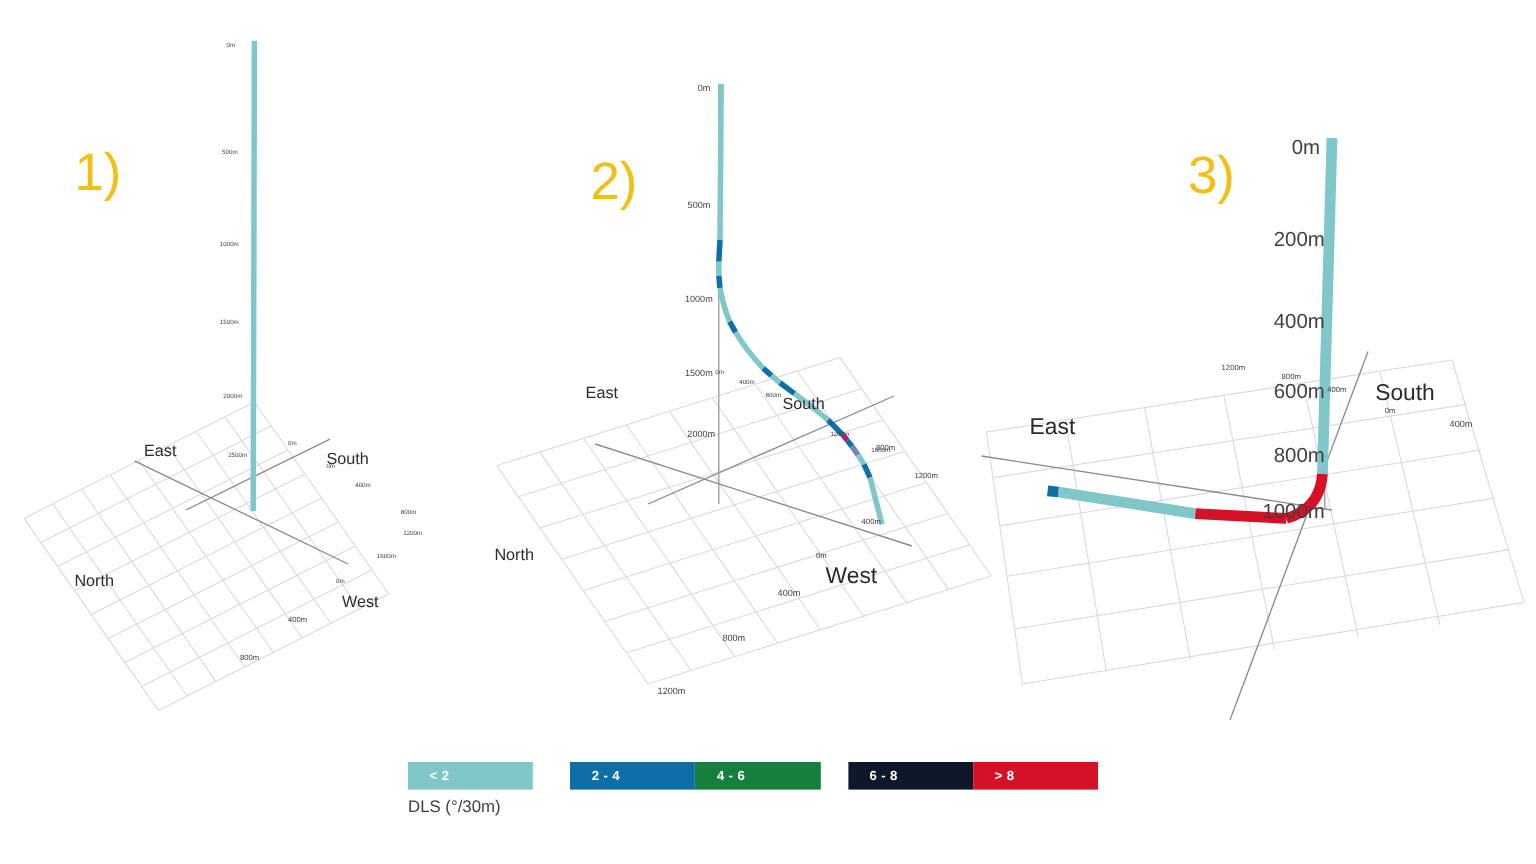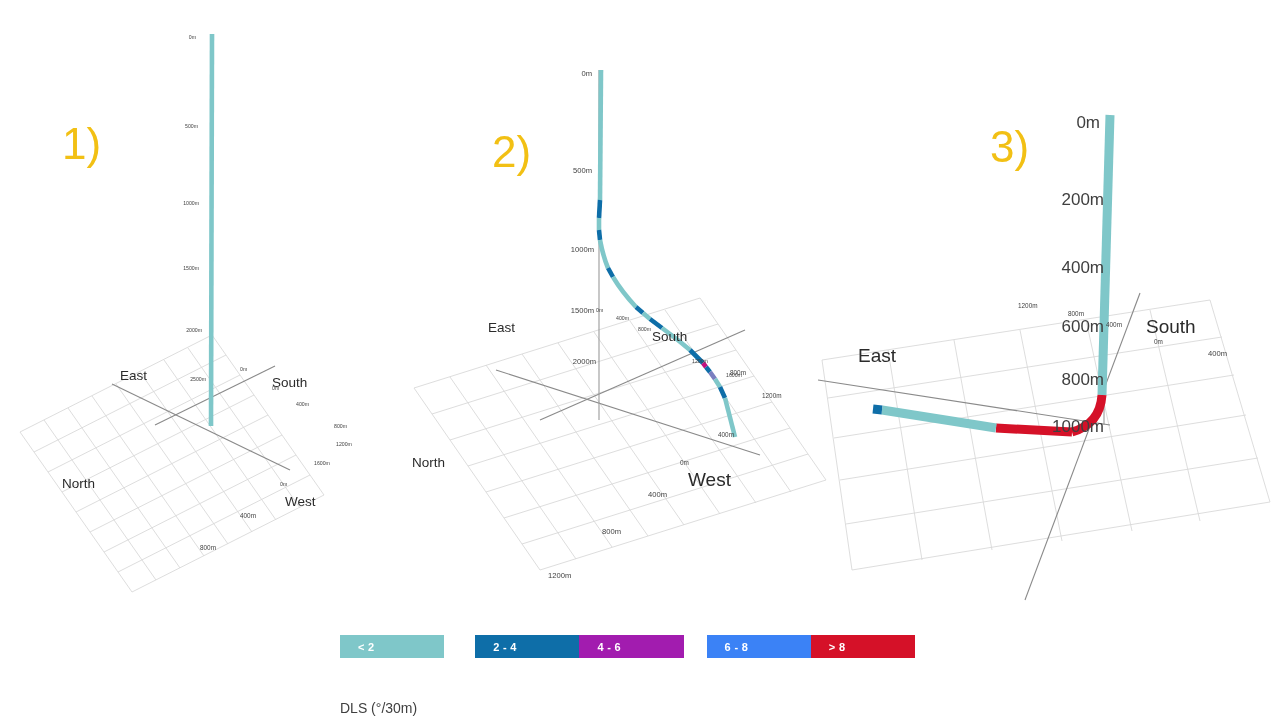--- a/index.html
+++ b/index.html
@@ -60,21 +60,21 @@
     color:#ffffff;
     font-size:11px;
     font-weight:bold;
     font-family:"Liberation Sans", sans-serif;
     padding-left:18px;
     box-sizing:border-box;
     letter-spacing:0.3px;
   }
   #legend-caption{
     position:absolute;
-    left:340px;top:700px;
+    left:340px;top:664px;
     font-size:14px;
     color:#3f3f3f;
     font-family:"Liberation Sans", sans-serif;
     text-align:right;
   }
 </style>
 </head>
 <body>
 
 <div class="panel" id="panel-1">
@@ -290,17 +290,17 @@
     <g>
       <text class="dir-label-big" x="48" y="362">East</text>
       <text class="dir-label-big" x="336" y="333">South</text>
     </g>
   </svg>
 </div>
 
 <div id="legend">
   <div class="legend-seg" style="background: rgb(127, 199, 201);">&lt; 2</div>
   <div class="legend-seg" style="background: rgb(14, 110, 168); margin-left: 31px;">2 - 4</div>
-  <div class="legend-seg" style="background: #a21caf;">4 - 6</div>
-  <div class="legend-seg" style="background: #3b82f6; margin-left: 23px;">6 - 8</div>
+  <div class="legend-seg" style="background: #15803d;">4 - 6</div>
+  <div class="legend-seg" style="background: #0f172a; margin-left: 23px;">6 - 8</div>
   <div class="legend-seg" style="background: rgb(213, 17, 40);">&gt; 8</div>
 </div>
 <div id="legend-caption">DLS (°/30m)</div>
 
 </body></html>

